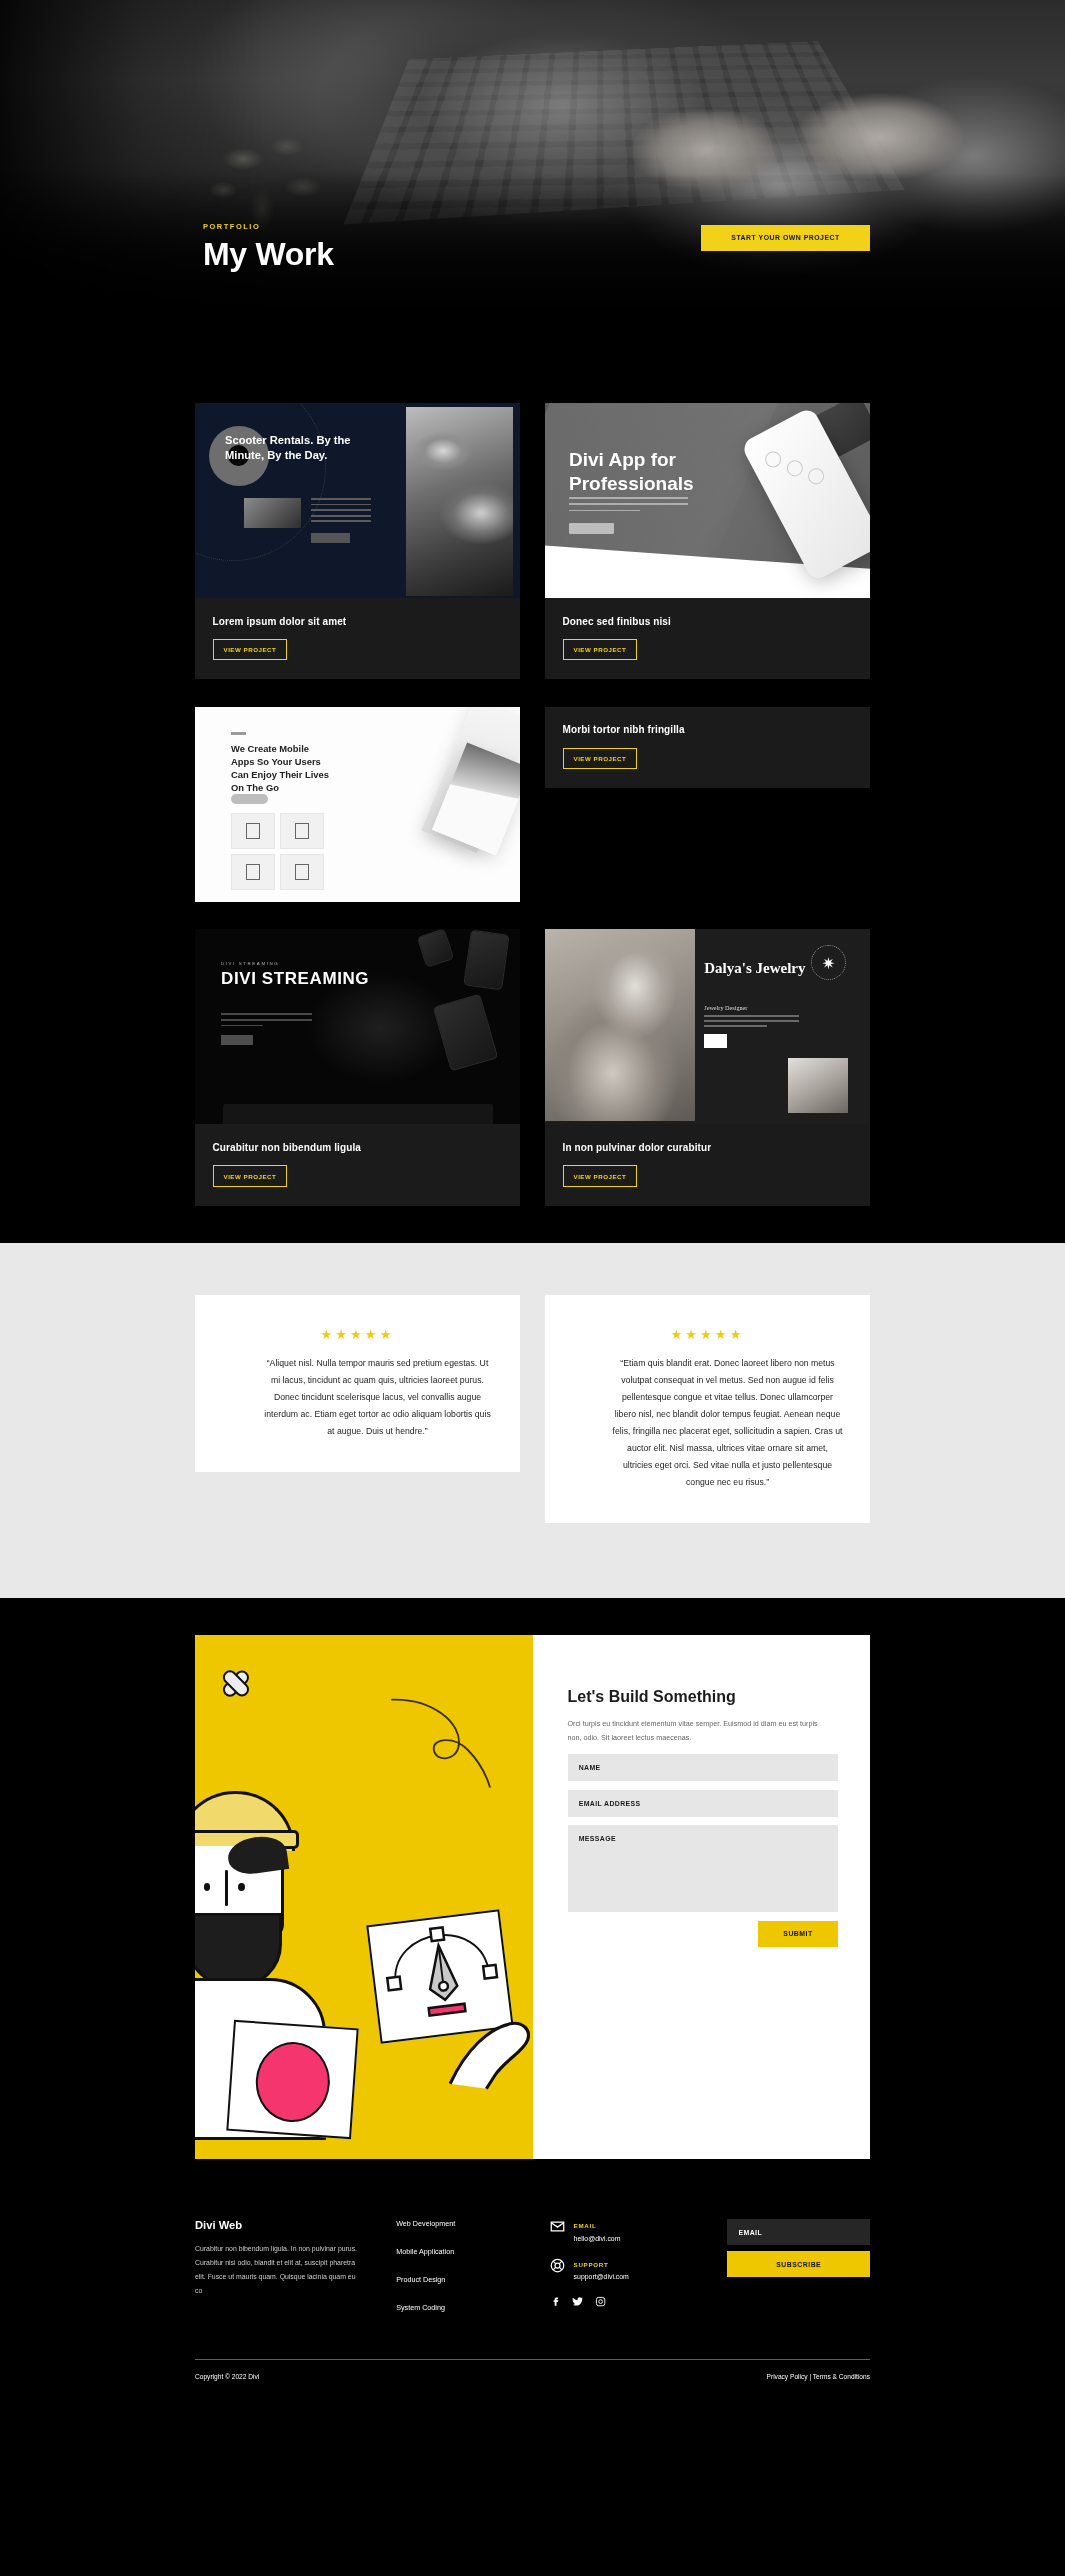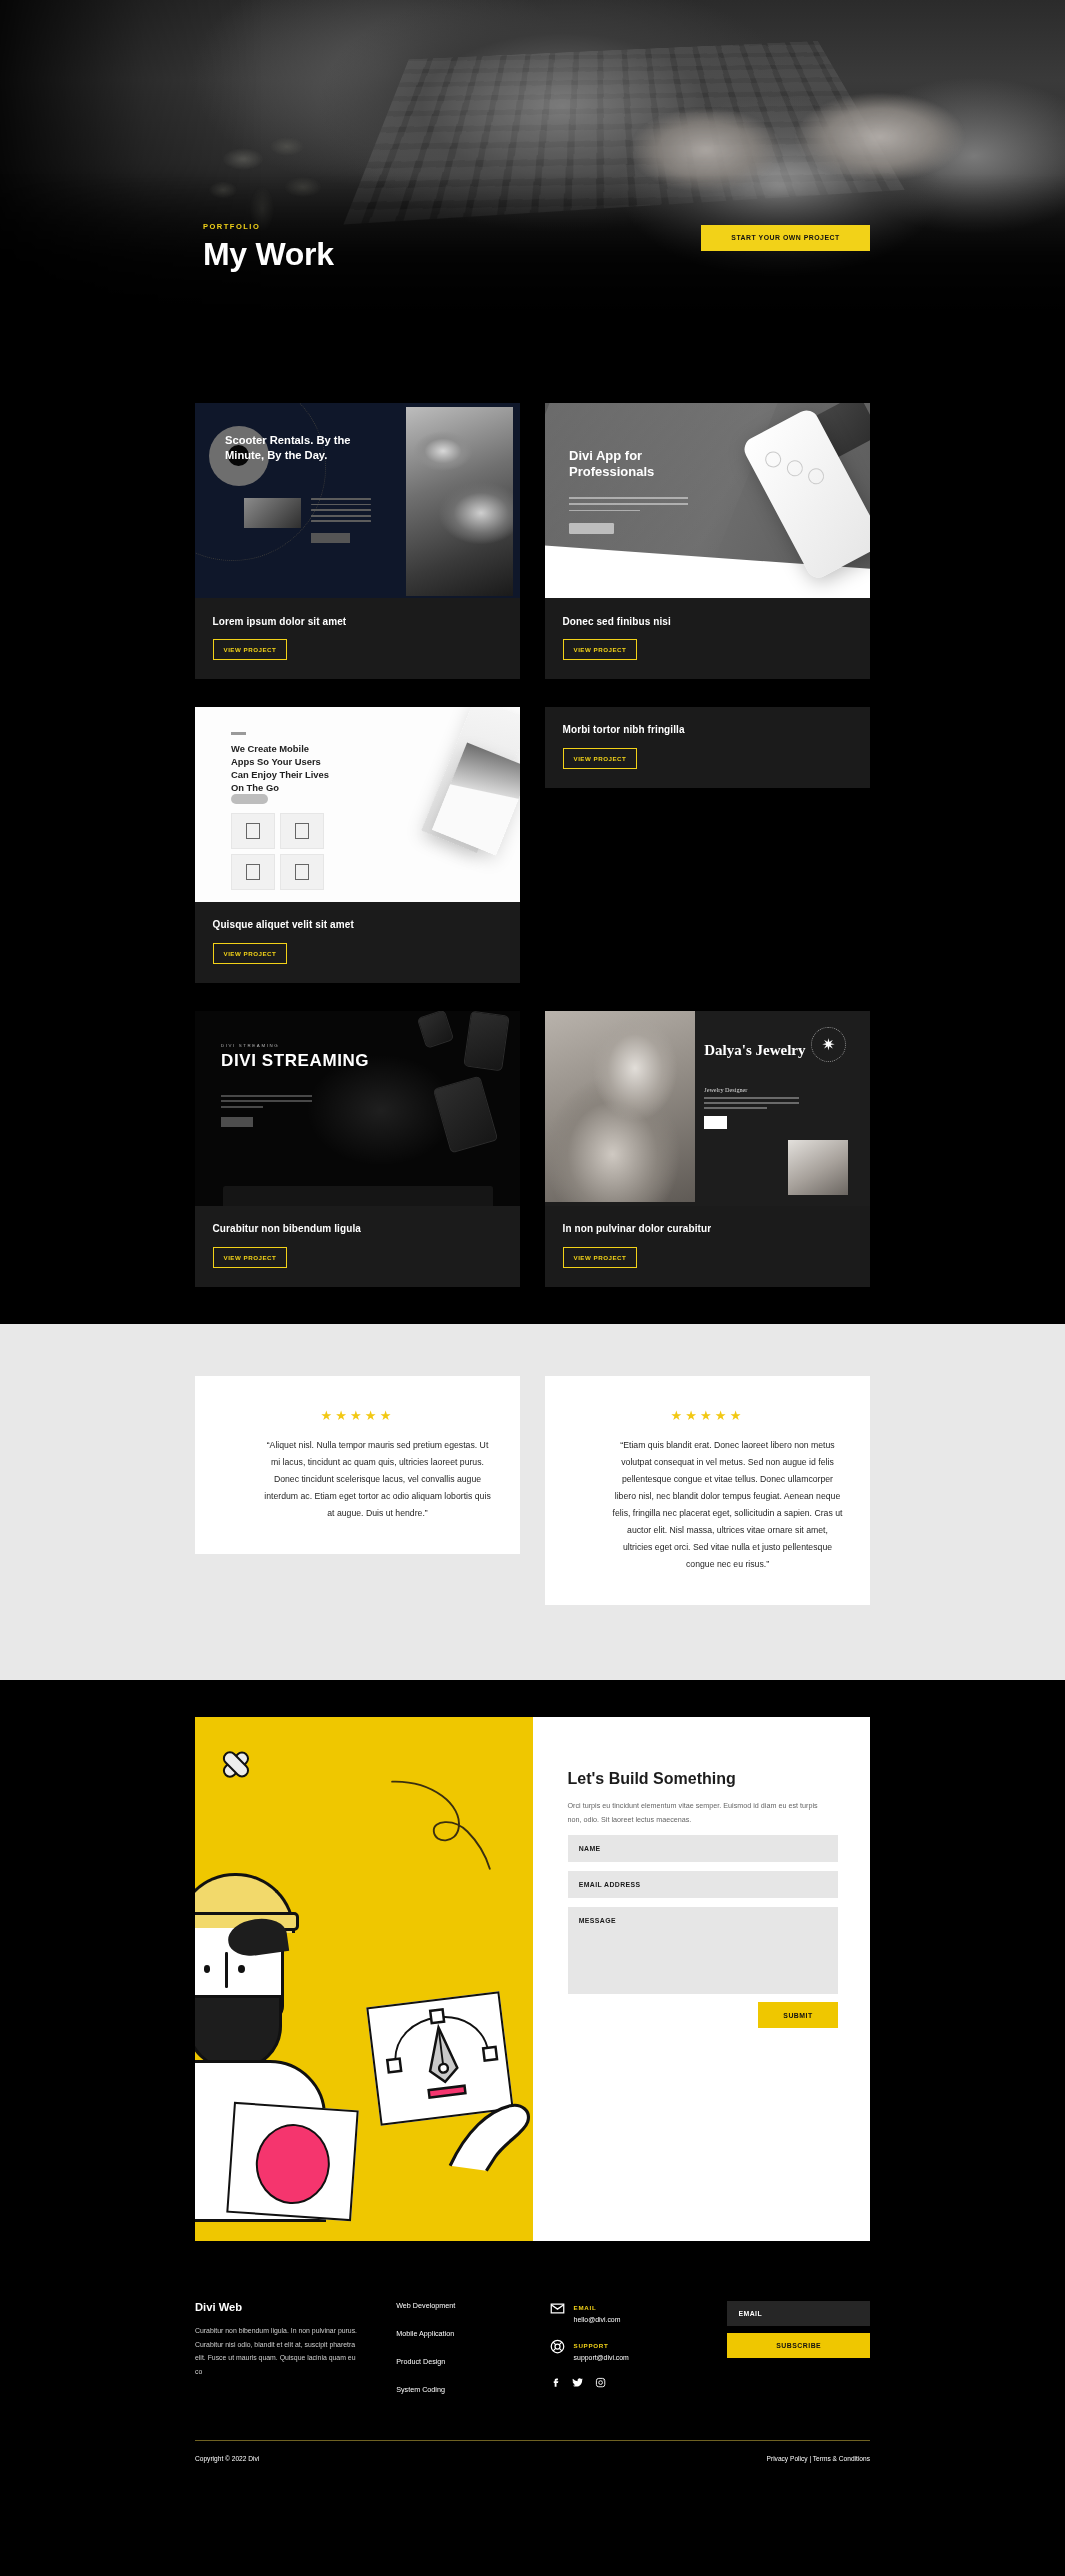--- a/index.html
+++ b/index.html
@@ -123,21 +123,21 @@
       linear-gradient(160deg,#bdbdbd 0%,#707070 40%,#3a3a3a 75%,#1a1a1a 100%); }
 
   
   .t2 { background:#fff; }
   .t2 .grey { position:absolute; left:0; top:0; right:0; height:85%;
     background: linear-gradient(115deg,#575757 0%,#6d6d6d 55%,#5a5a5a 100%);
     clip-path: polygon(0 0, 100% 0, 100% 100%, 0 86%); }
   .t2 .sheen { position:absolute; left:-10%; top:-10%; width:70%; height:130%;
     background: linear-gradient(115deg, rgba(255,255,255,.12), rgba(255,255,255,0));
     transform: skewX(-22deg); }
-  .t2 h4 { position:absolute; left:24px; top:45px; width:125px; color:#fff; font-size:13px; font-weight:700; line-height:1.25; }
+  .t2 h4 { position:absolute; left:24px; top:45px; width:125px; color:#fff; font-size:19px; font-weight:700; line-height:1.25; }
   .t2 .lines { position:absolute; left:24px; top:94px; width:119px; }
   .t2 .lines i { display:block; height:1.9px; background:rgba(255,255,255,.45); margin-bottom:4.4px; }
   .t2 .minibtn { position:absolute; left:24px; top:120px; width:45px; height:11.2px; background:#bdbdbd; border-radius:1.2px; }
   .t2 .phone { position:absolute; right:17.5px; top:12.5px; width:81px; height:156px; border-radius:12.5px;
     background: linear-gradient(150deg,#fff,#e6e6e6); transform: rotate(-28deg); box-shadow:0 5px 19px rgba(0,0,0,.25); }
   .t2 .phone b { position:absolute; display:block; width:16px; height:16px; border-radius:50%; border:1.9px solid #c9c9c9; }
   .t2 .card2 { position:absolute; right:-3.7px; top:5px; width:75px; height:47px; border-radius:5px;
     background: linear-gradient(150deg,#4b4b4b,#2d2d2d); transform: rotate(-28deg); }
 
   
@@ -365,24 +365,20 @@
             <div>
               <span></span>
             </div>
             <div>
               <span></span>
             </div>
         </div>
         <div class="phone"></div>
         <div class="phone2"></div>
       </div>
-      <div class="card-body">
-        <h3 class="card-title">Quisque aliquet velit sit amet</h3>
-        <button class="btn-outline">VIEW PROJECT</button>
-      </div>
     </article>
 
     <article class="card">
       <div class="card-body">
         <h3 class="card-title">Morbi tortor nibh fringilla</h3>
         <button class="btn-outline">VIEW PROJECT</button>
       </div>
     </article>
 
     <article class="card">

